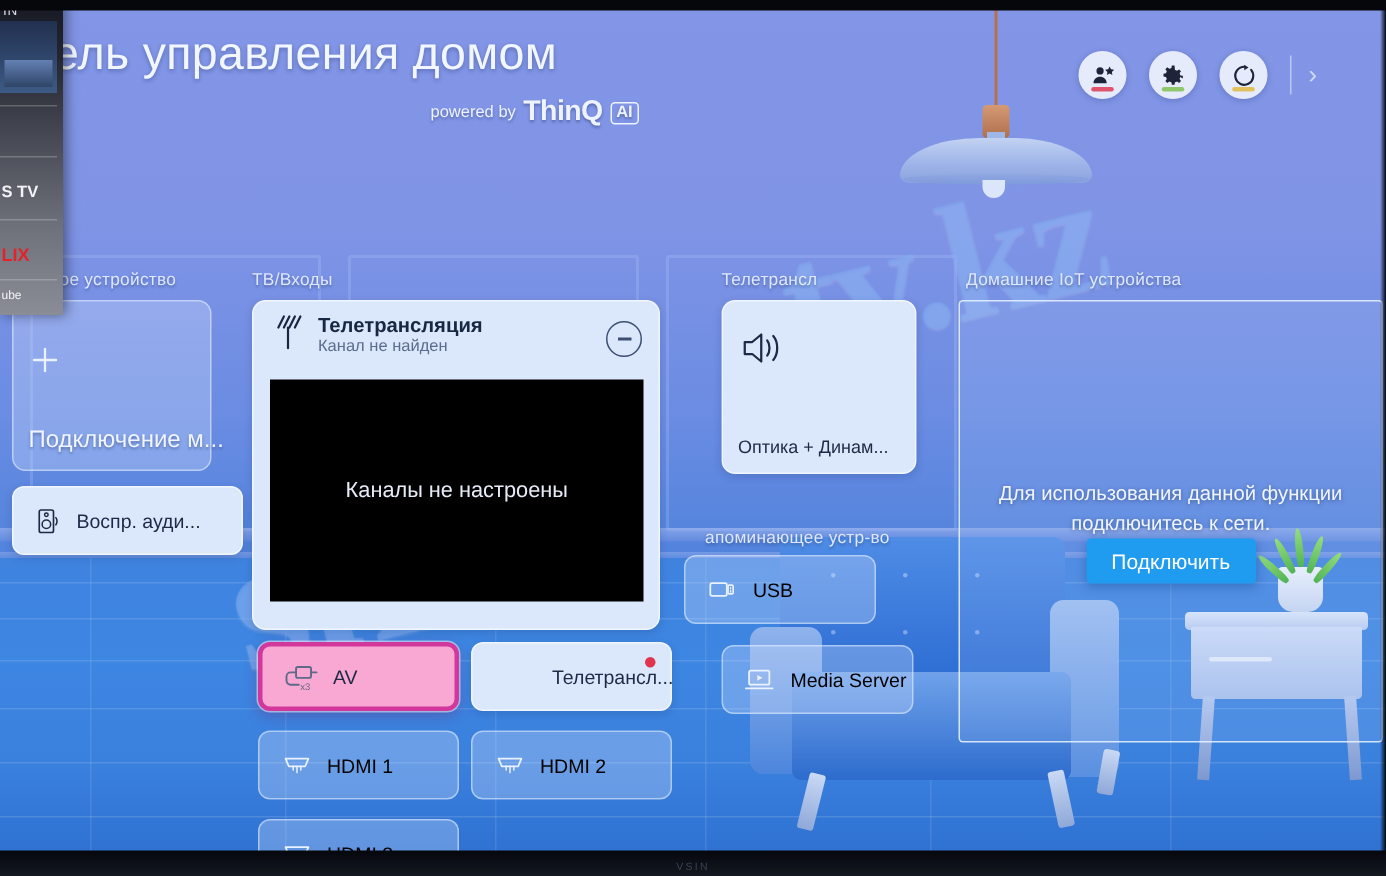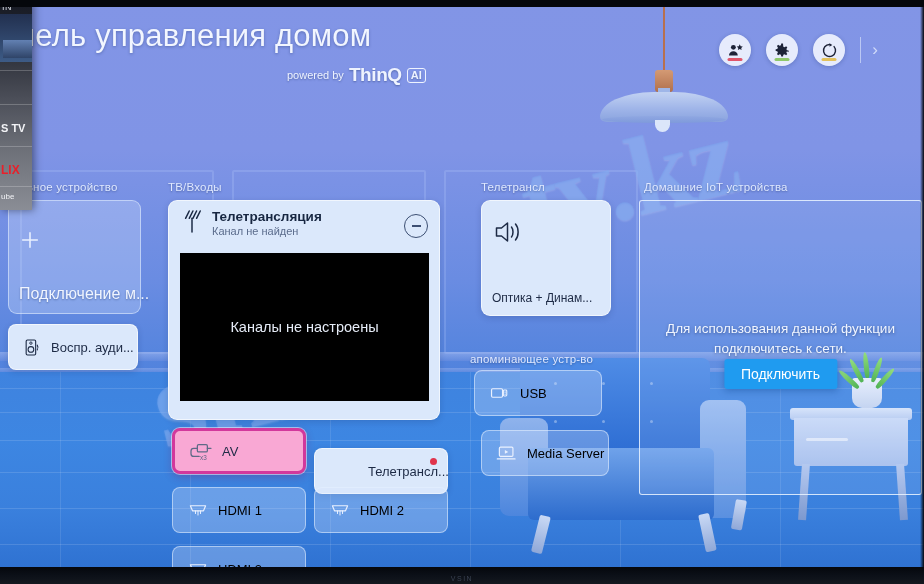--- a/index.html
+++ b/index.html
@@ -55,21 +55,21 @@
     background:linear-gradient(180deg,#cddcf7,#a8c0ec);}
   .table-drawer{position:absolute;left:806px;top:438px;width:42px;height:3px;border-radius:2px;
     background:rgba(255,255,255,.6);}
   .table-leg{position:absolute;width:8px;height:56px;background:linear-gradient(180deg,#b3c7ee,#7d99cf);}
   .pot{position:absolute;left:852px;top:378px;width:30px;height:30px;border-radius:3px 3px 10px 10px;
     background:linear-gradient(180deg,#eef3fd,#c6d5ef);}
   .leaf{position:absolute;width:5px;height:26px;border-radius:50% 50% 30% 30%;
     background:linear-gradient(180deg,#8ee06a,#3fae3a);transform-origin:bottom center;}
 
   
-  .app-rail{position:absolute;left:0;top:0;width:32px;height:210px;
+  .app-rail{position:absolute;left:0;top:0;width:42px;height:210px;
     background:linear-gradient(180deg,#171a24 0%,#23262f 18%,#4a4d57 46%,#6e7179 72%,#8a8d95 100%);
     box-shadow:2px 0 8px rgba(0,0,0,.45);z-index:30;overflow:hidden;}
   .rail-thumb{position:absolute;left:0;top:14px;width:38px;height:48px;
     background:linear-gradient(180deg,#22304f,#3d5b86);}
   .rail-thumb:after{content:"";position:absolute;left:3px;bottom:4px;width:32px;height:18px;
     background:linear-gradient(180deg,#6f8fc4,#2c3f61);opacity:.8;}
   .rail-top-txt{position:absolute;left:2px;top:2px;font-size:9px;color:#dcdfe6;letter-spacing:.5px;}
   .rail-div{position:absolute;left:0;width:38px;height:1px;background:rgba(255,255,255,.22);}
   .rail-lbl{position:absolute;left:0;width:38px;text-align:left;font-size:11px;font-weight:bold;
     color:#f2f3f6;padding-left:1px;box-sizing:border-box;white-space:nowrap;}
@@ -258,21 +258,21 @@
     <div class="sect" style="left:470px;top:353px;">апоминающее устр-во</div>
     <div class="sect" style="left:644px;top:181px;">Домашние IoT устройства</div>
 
     <div class="card glass" style="left:8px;top:200px;width:133px;height:114px;">
       <svg style="position:absolute;left:10px;top:28px" width="22" height="22" viewBox="0 0 24 24">
         <path d="M12 4v16M4 12h16" stroke="#eaf1ff" stroke-width="1.7" stroke-linecap="round"></path>
       </svg>
       <div class="tile-txt" style="left:10px;bottom:10px">Подключение м...</div>
     </div>
 
-    <div class="inputbtn solid" style="left:8px;top:324px;width:130px;">
+    <div class="inputbtn solid" style="left:8px;top:324px;width:154px;">
       <svg width="19" height="19" viewBox="0 0 24 24">
         <rect x="4" y="2.5" width="12" height="19" rx="1.6" stroke="#1d2a45" stroke-width="1.4" fill="none"></rect>
         <circle cx="10" cy="14.5" r="3.6" stroke="#1d2a45" stroke-width="1.3" fill="none"></circle>
         <circle cx="10" cy="6.5" r="1.5" stroke="#1d2a45" stroke-width="1.2" fill="none"></circle>
         <path d="M18 9c1.3 2 1.3 4 0 6" stroke="#1d2a45" stroke-width="1.3" fill="none" stroke-linecap="round"></path>
       </svg>
       <span class="lbl" style="color:#1d2a45">Воспр. ауди...</span>
     </div>
 
     <div class="card solid" style="left:168px;top:200px;width:272px;height:220px;">
@@ -296,21 +296,21 @@
 
     <div class="inputbtn focus" style="left:172px;top:428px;width:134px;">
       <svg width="24" height="20" viewBox="0 0 26 22">
         <rect x="9" y="4" width="11" height="8" rx="1.4" stroke="#5e6a86" stroke-width="1.4" fill="none"></rect>
         <path d="M20 8h4M9 8H5a3 3 0 00-3 3v3a3 3 0 003 3h6" stroke="#5e6a86" stroke-width="1.4" fill="none" stroke-linecap="round"></path>
         <text x="12" y="21" font-size="7" fill="#5e6a86" font-family="Liberation Sans, sans-serif">x3</text>
       </svg>
       <span class="lbl" style="color:#1d2a45">AV</span>
     </div>
 
-    <div class="inputbtn solid" style="left:314px;top:448px;width:134px;position:absolute;padding-left:44px;">
+    <div class="inputbtn solid" style="left:314px;top:428px;width:134px;position:absolute;padding-left:44px;">
       <svg width="22" height="24" viewBox="0 0 24 26">
         <path d="M5 9L9 2M9 9L13 2M13 9L17 2M17 9L21 2" stroke="#1d2a45" stroke-width="1.5" stroke-linecap="round"></path>
         <path d="M12 9v14" stroke="#1d2a45" stroke-width="1.5" stroke-linecap="round"></path>
       </svg>
       <span class="lbl" style="color:#1d2a45">Телетрансл...</span>
       <i class="reddot"></i>
     </div>
 
     <div class="inputbtn glass" style="left:172px;top:487px;width:134px;">
       <svg width="22" height="18" viewBox="0 0 26 20">
@@ -338,21 +338,21 @@
 
     <div class="audcard solid">
       <svg style="position:absolute;left:11px;top:18px" width="29" height="26" viewBox="0 0 28 26">
         <path d="M3 9h5l6-5v18l-6-5H3z" stroke="#1d2a45" stroke-width="1.5" fill="none" stroke-linejoin="round"></path>
         <path d="M18 8c2 2.5 2 7.5 0 10" stroke="#1d2a45" stroke-width="1.5" fill="none" stroke-linecap="round"></path>
         <path d="M22 5c3.5 4 3.5 12 0 16" stroke="#1d2a45" stroke-width="1.5" fill="none" stroke-linecap="round"></path>
       </svg>
       <div class="audlabel">Оптика + Динам...</div>
     </div>
 
-    <div class="inputbtn glass" style="left:474px;top:370px;width:128px;">
+    <div class="inputbtn glass" style="left:456px;top:370px;width:128px;">
       <svg width="22" height="18" viewBox="0 0 26 20">
         <rect x="3" y="5" width="13" height="10" rx="1.4" stroke="#eaf1ff" stroke-width="1.4" fill="none"></rect>
         <rect x="17" y="6.5" width="4" height="7" rx="1" stroke="#eaf1ff" stroke-width="1.3" fill="none"></rect>
         <path d="M19 8.5v1M19 11v1" stroke="#eaf1ff" stroke-width="1.1" stroke-linecap="round"></path>
       </svg>
       <span class="lbl">USB</span>
     </div>
 
     <div class="inputbtn glass" style="left:481px;top:430px;width:128px;">
       <svg width="22" height="18" viewBox="0 0 26 20">

